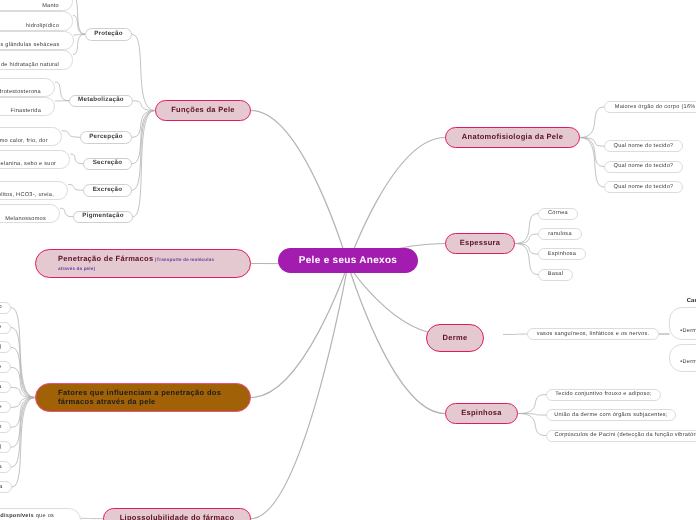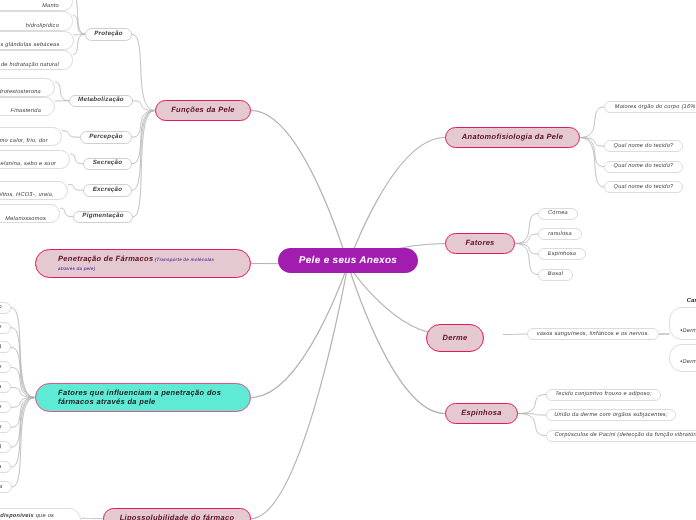--- a/index.html
+++ b/index.html
@@ -3,28 +3,28 @@
 <meta charset="utf-8">
 <title>Pele e seus Anexos</title>
 <style>
   html,body{margin:0;padding:0;background:#ffffff;}
   body{width:696px;height:520px;overflow:hidden;
        -webkit-font-smoothing:antialiased;text-rendering:geometricPrecision;
        font-family:"Liberation Sans",sans-serif;}
   #stage{position:relative;width:696px;height:520px;overflow:hidden;background:#ffffff;}
   svg#links{position:absolute;left:0;top:0;width:696px;height:520px;pointer-events:none;}
   .node{position:absolute;box-sizing:border-box;display:flex;align-items:center;
-        border-radius:999px;white-space:nowrap;font-style:italic;}
+        border-radius:999px;white-space:nowrap;}
   .node > .txt{display:block;width:100%;line-height:1.1;}
 
   .n-root{background:#a21caf;color:#ffffff;font-weight:bold;font-size:10px;
           justify-content:center;text-align:center;letter-spacing:.3px;}
   .n-l1{background:#e5c9d1;border:1.6px solid #e4195d;color:#5d1024;font-weight:bold;
         font-size:7.5px;justify-content:center;text-align:center;letter-spacing:.3px;}
-  .n-l1w{background:#5eead4;border:1.6px solid #ef4e84;color:#1c1c1c;font-weight:bold;
+  .n-l1w{background:#a16207;border:1.6px solid #ef4e84;color:#1c1c1c;font-weight:bold;
          font-size:7.5px;letter-spacing:.33px;}
   .n-l2{background:#ffffff;border:1px solid #cfcfcf;color:#3b3b3b;font-weight:bold;
         font-size:6.2px;justify-content:center;text-align:center;letter-spacing:.27px;}
   .n-leaf{background:#ffffff;border:1px solid #dcdcdc;color:#3b3b3b;font-weight:normal;
           font-size:5.6px;justify-content:center;text-align:center;letter-spacing:.26px;}
   .n-leaf.low{align-items:flex-end;padding-bottom:0.5px;border-radius:9.5px;}
   .n-leaf.low2{align-items:flex-end;padding-bottom:5px;border-radius:13px;}
   .bare{color:#1c1c1c;font-weight:bold;font-size:5.8px;background:transparent;border:0;
         justify-content:flex-start;text-align:left;letter-spacing:.2px;}
   .n-leaf.right{justify-content:flex-end;text-align:right;padding-right:13px;}
@@ -102,21 +102,21 @@
     <div class="node n-l1w leftpad wrap" style="left: 35px; top: 383px; width: 216px; height: 29px;">
       <span class="txt">Fatores que influenciam a penetração dos fármacos através da pele</span>
     </div>
     <div class="node n-l1" style="left: 103.3px; top: 508.1px; width: 147.4px; height: 21px;">
       <span class="txt">Lipossolubilidade do fármaco</span>
     </div>
     <div class="node n-l1" style="left: 445px; top: 127px; width: 135px; height: 21px;">
       <span class="txt">Anatomofisiologia da Pele</span>
     </div>
     <div class="node n-l1" style="left: 445px; top: 233px; width: 70px; height: 21px;">
-      <span class="txt">Fatores</span>
+      <span class="txt">Espessura</span>
     </div>
     <div class="node n-l1" style="left: 426px; top: 324px; width: 58px; height: 28px;">
       <span class="txt">Derme</span>
     </div>
     <div class="node n-l1" style="left: 445px; top: 403px; width: 73px; height: 21px;">
       <span class="txt">Espinhosa</span>
     </div>
     <div class="node n-l2" style="left: 85px; top: 28px; width: 47px; height: 12.5px;">
       <span class="txt">Proteção</span>
     </div>

